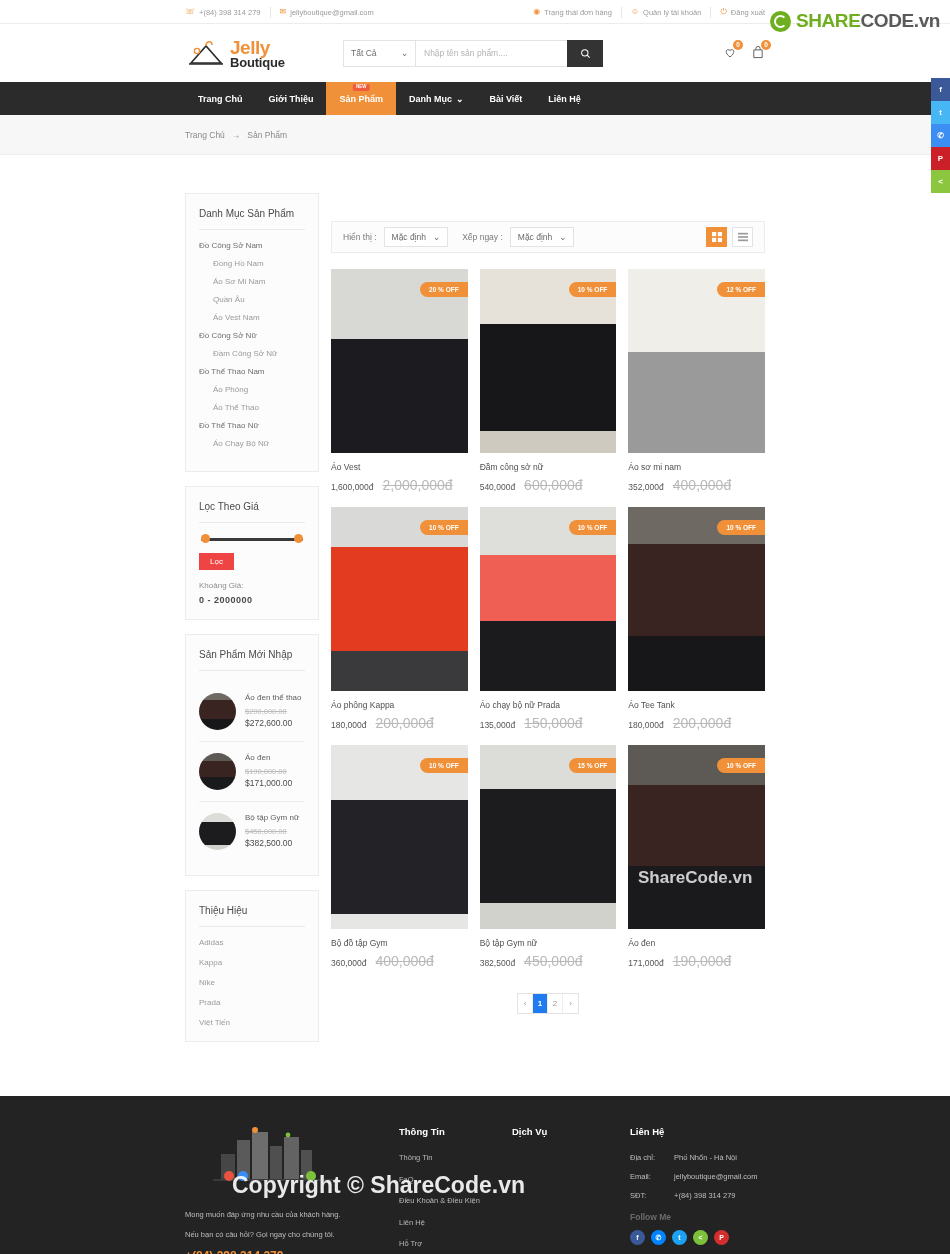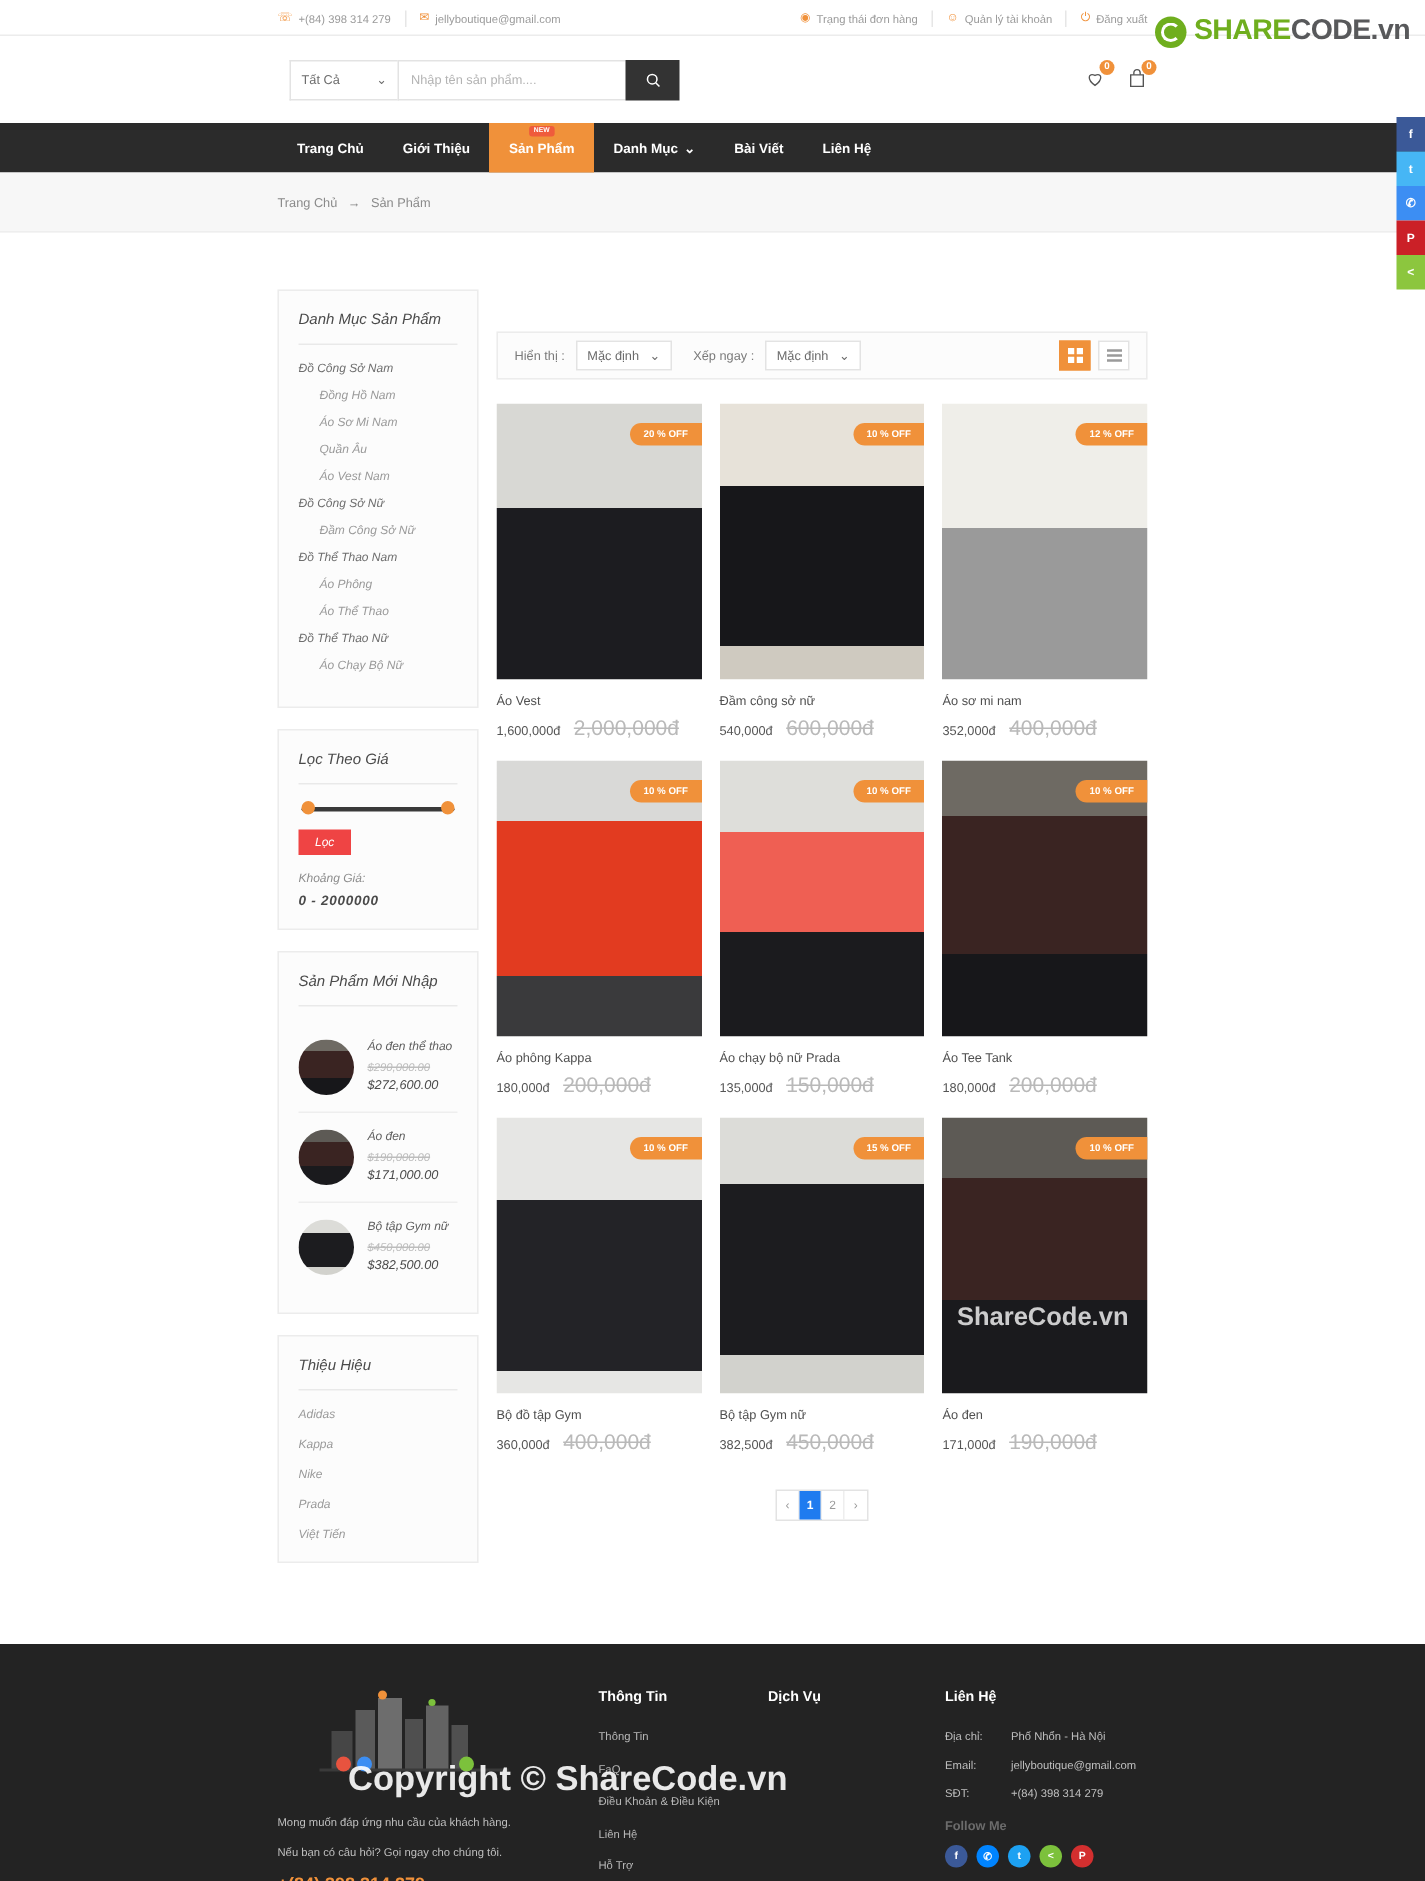--- a/index.html
+++ b/index.html
@@ -100,21 +100,21 @@
     width: 580px; margin: 0 auto; height: 40px;
     display: flex; align-items: center; gap: 7px;
     font-size: 8.5px; color: #8a8a8a;
   }
 
   
   .main { width: 580px; margin: 0 auto; display: flex; gap: 12px; padding: 38px 0 40px; }
   .sidebar { width: 134px; flex-shrink: 0; }
   .content { flex: 1; }
 
-  .widget { border: 1px solid #ececec; background: #fcfcfc; padding: 14px 13px; margin-bottom: 14px; font-style: italic; }
+  .widget { border: 1px solid #ececec; background: #fcfcfc; padding: 14px 13px; margin-bottom: 14px; }
   .w-title { font-size: 10px; color: #4a4a4a; padding-bottom: 10px; border-bottom: 1px solid #e9e9e9; margin-bottom: 11px; }
 
   .cat-l1 { font-size: 8px; color: #6e6e6e; margin-bottom: 9px; cursor: pointer; }
   .cat-l2 { font-size: 8px; color: #9a9a9a; margin: 0 0 9px 14px; cursor: pointer; }
 
   .slider { position: relative; height: 10px; margin: 6px 2px 0; }
   .slider .track { position: absolute; top: 4px; left: 0; right: 0; height: 3px; background: #3a3a3a; border-radius: 2px; }
   .slider .knob { position: absolute; top: 0; width: 9px; height: 9px; border-radius: 50%; background: #f0913a; cursor: pointer; }
   .slider .knob.a { left: 0; } .slider .knob.b { right: 0; }
   .btn-loc {
@@ -255,20 +255,32 @@
         <div class="tb-item">
           <span class="tb-ico">⏻</span>
           <span>Đăng xuất</span>
         </div>
       </div>
     </div>
   </div>
 
   <div class="header">
     <div class="inner">
+      <div class="logo">
+        <svg width="42" height="34" viewBox="0 0 42 34">
+          <path d="M6 27 L21 10 L36 27 Z" fill="none" stroke="#2b2b2b" stroke-width="1.6"></path>
+          <path d="M4 28 H38" stroke="#2b2b2b" stroke-width="1.6"></path>
+          <path d="M21 10 C21 5, 27 4, 27 9" fill="none" stroke="#f0913a" stroke-width="1.6"></path>
+          <circle cx="12" cy="15" r="2.6" fill="none" stroke="#f0913a" stroke-width="1.4"></circle>
+        </svg>
+        <div class="logo-txt">
+          <div class="logo-jelly">Jelly</div>
+          <div class="logo-bout">Boutique</div>
+        </div>
+      </div>
 
       <div class="searchbox">
         <div class="sb-cat">
           <span>Tất Cả</span>
           <span>⌄</span>
         </div>
         <input class="sb-input" type="text" placeholder="Nhập tên sản phẩm...." style="">
         <button class="sb-btn">
           <svg width="11" height="11" viewBox="0 0 16 16">
             <circle cx="7" cy="7" r="4.6" fill="none" stroke="#fff" stroke-width="1.5"></circle>

